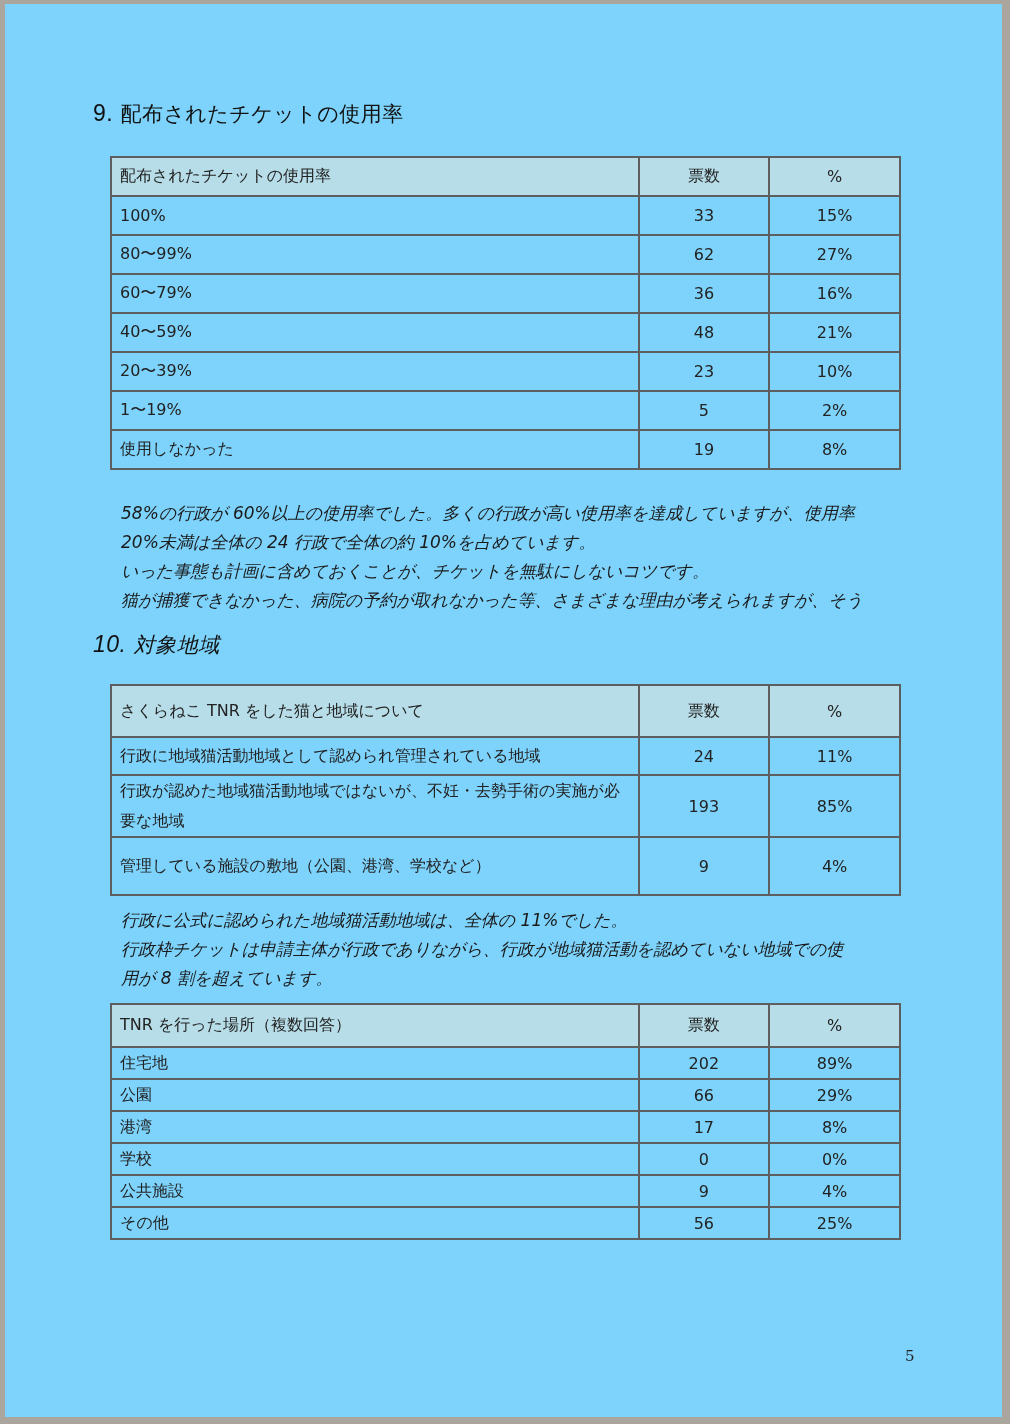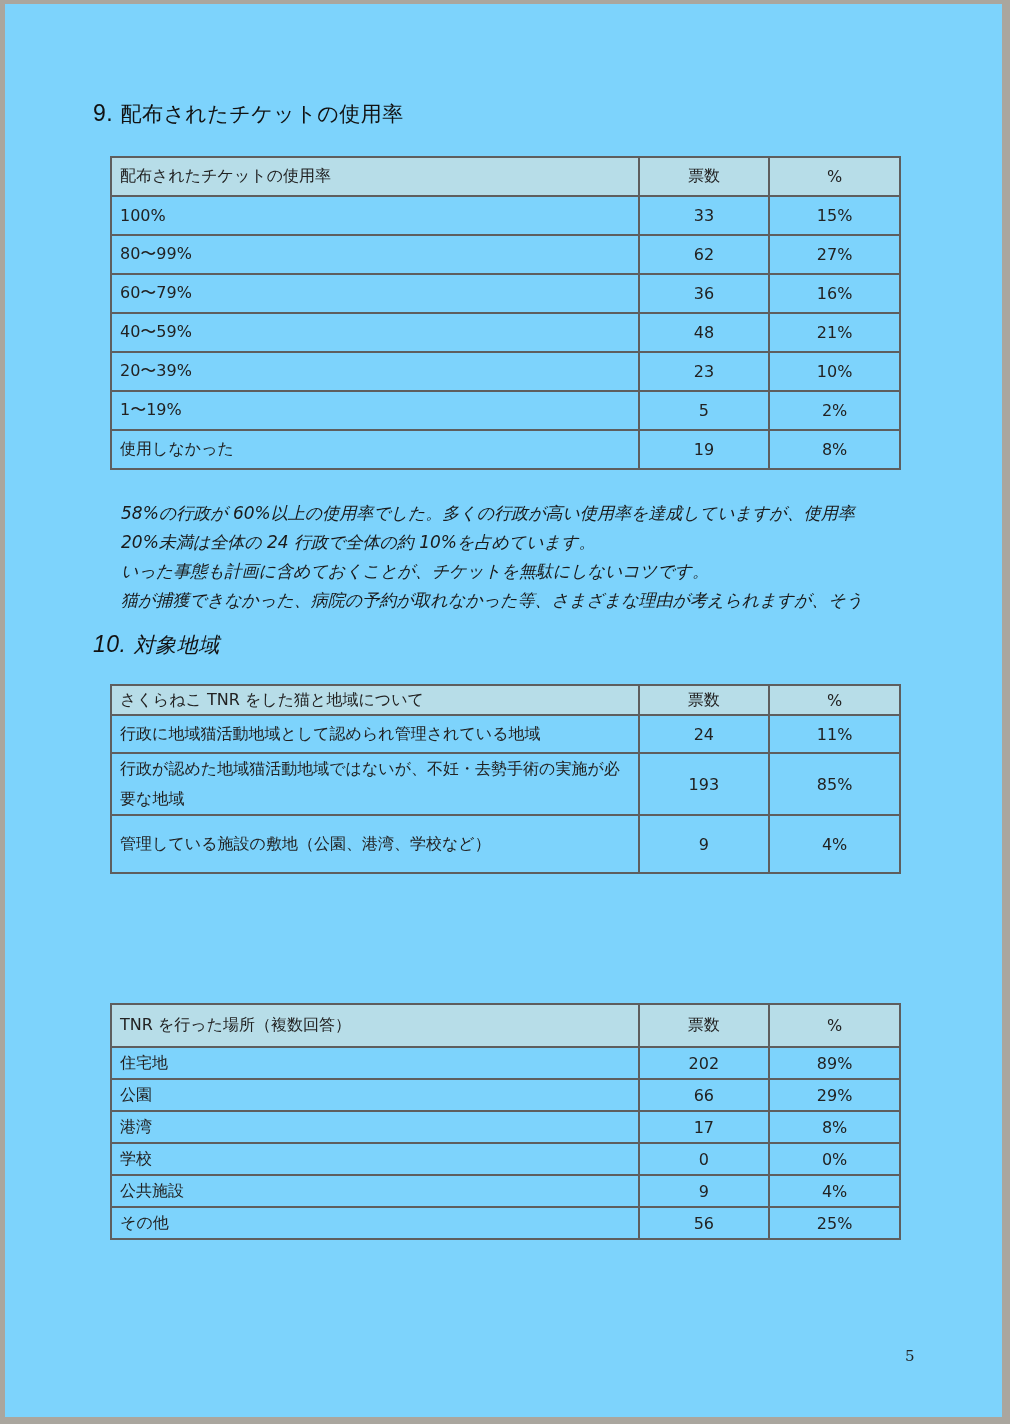--- a/index.html
+++ b/index.html
@@ -53,21 +53,21 @@
       background: #b7dde8;
       text-align: left;
     }
     table.data .col-label { width: 511px; }
     table.data .col-count { width: 113px; text-align: center; }
     table.data .col-pct { width: 113px; text-align: center; }
     table.data th.col-count, table.data th.col-pct { text-align: center; }
     .t1 { top: 152px; }
     .t1 tr { height: 39px; }
     .t2 { top: 680px; }
-    .t2 tr.h { height: 30px; }
+    .t2 tr.h { height: 52px; }
     .t2 tr.r1 { height: 38px; }
     .t2 tr.r2 { height: 62px; }
     .t2 tr.r3 { height: 58px; }
     .t2 td.col-label { line-height: 30px; }
     .t3 { top: 999px; }
     .t3 tr { height: 32px; }
     .t3 tr.h { height: 43px; }
     .para {
       position: absolute;
       left: 100px;
@@ -175,20 +175,25 @@
       <td class="col-pct">85%</td>
     </tr>
     <tr class="r3">
       <td class="col-label">管理している施設の敷地（公園、港湾、学校など）</td>
       <td class="col-count">9</td>
       <td class="col-pct">4%</td>
     </tr>
   </tbody>
     </table>
 
+  <div class="para p2">
+    <p>行政に公式に認められた地域猫活動地域は、全体の 11%でした。</p>
+    <p>行政枠チケットは申請主体が行政でありながら、行政が地域猫活動を認めていない地域での使</p>
+    <p>用が 8 割を超えています。</p>
+  </div>
 
   <table class="data t3">
     <tbody>
         <tr class="h">
       <th class="col-label">TNR を行った場所（複数回答）</th>
       <th class="col-count">票数</th>
       <th class="col-pct">%</th>
     </tr>
     <tr>
       <td class="col-label">住宅地</td>

